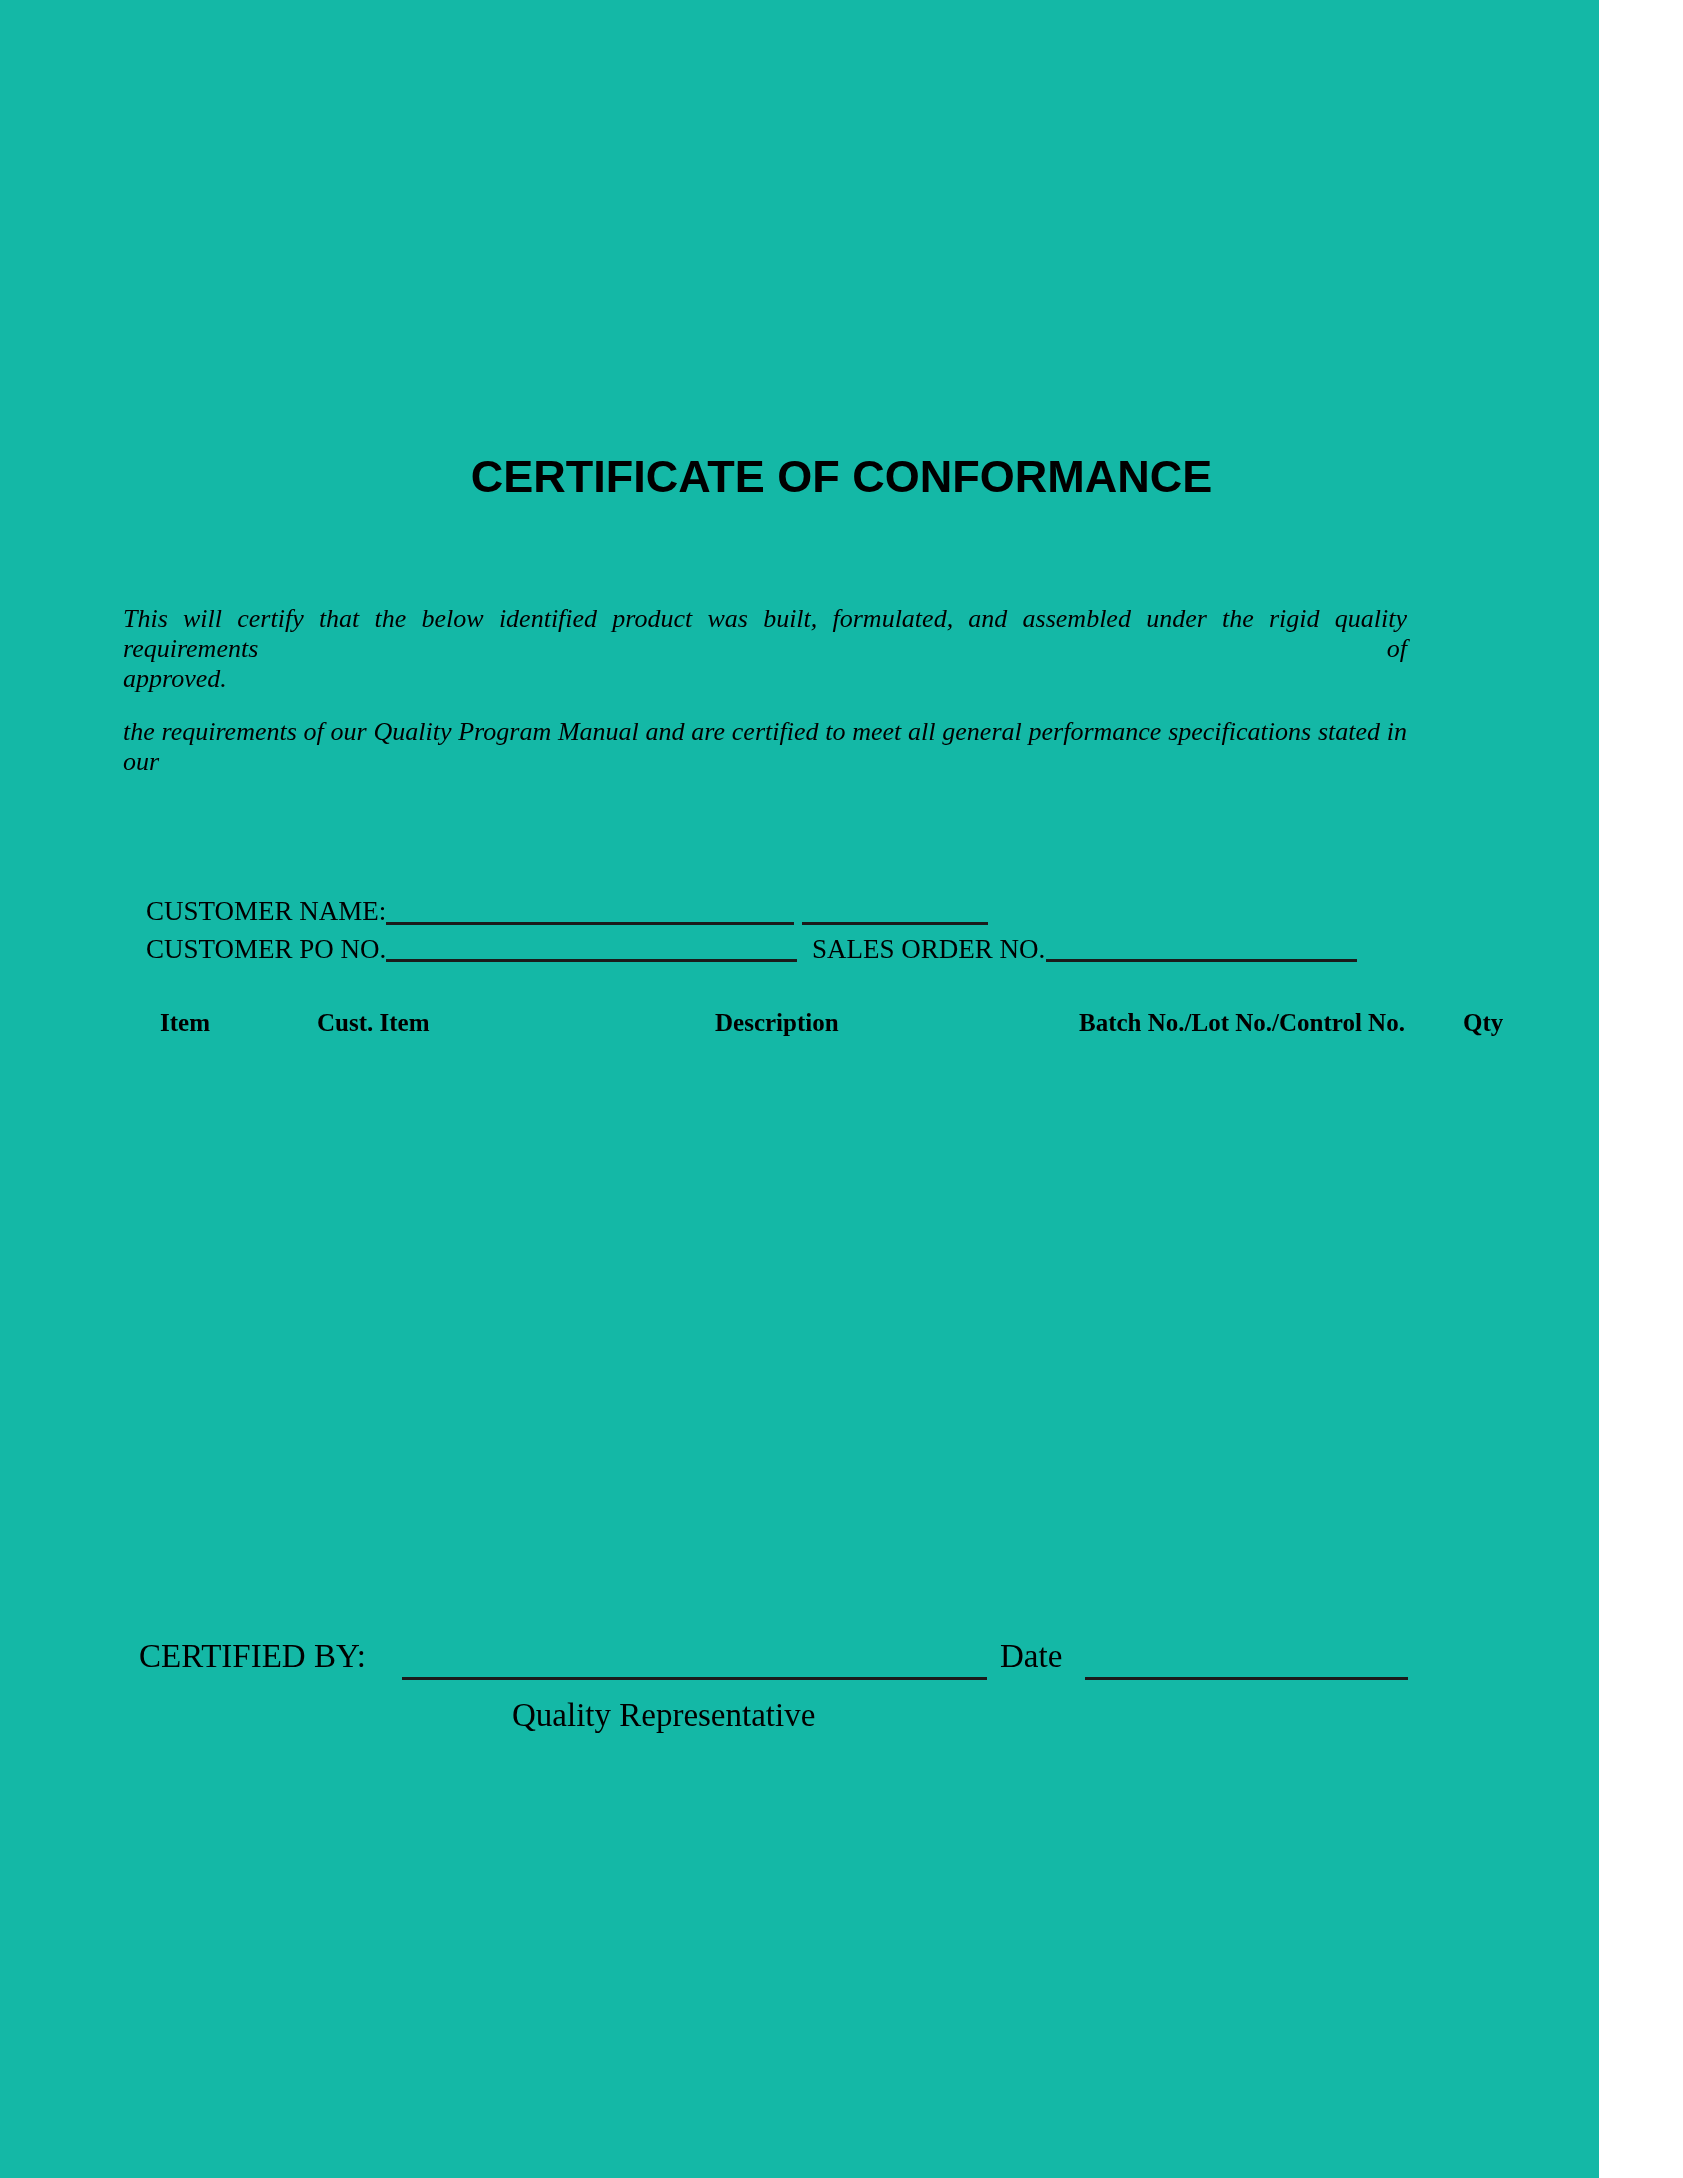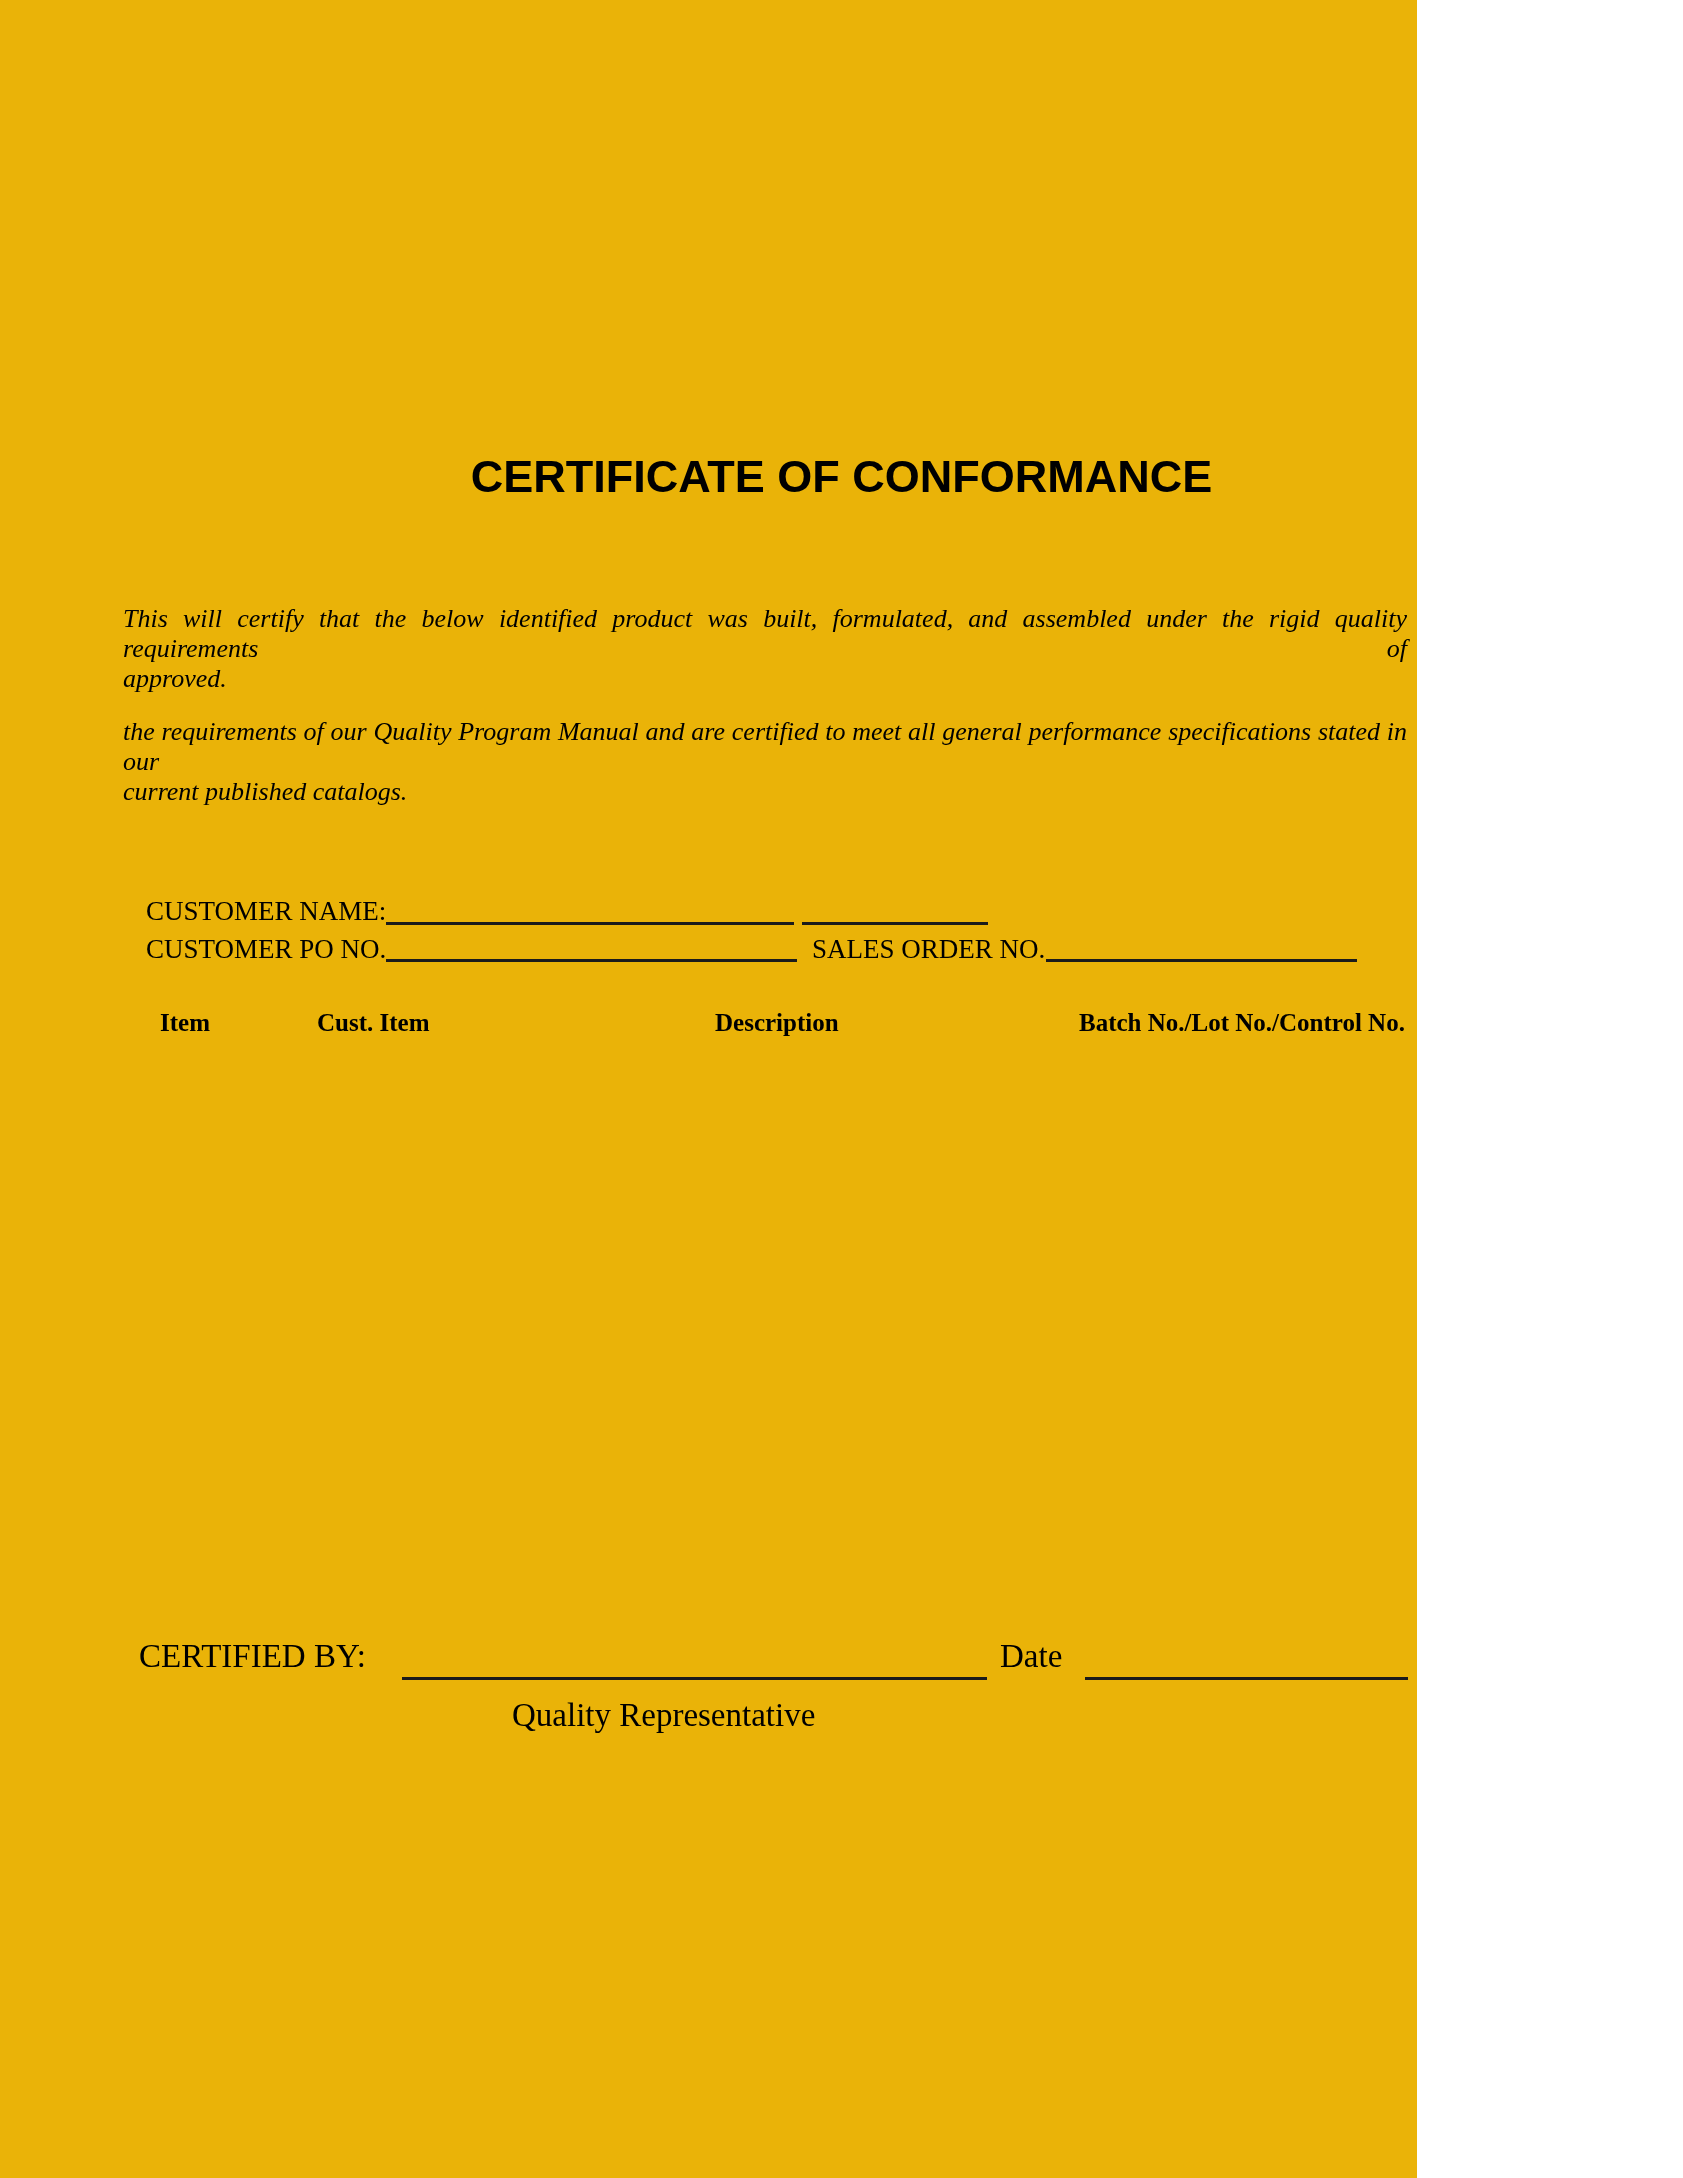--- a/index.html
+++ b/index.html
@@ -1,20 +1,20 @@
 <!DOCTYPE html>
 <html><head>
 <meta charset="utf-8">
 <style>
   html, body { margin: 0; padding: 0; background: #ffffff; }
   .page {
     position: relative;
-    width: 1417px;
+    width: 1599px;
     height: 2178px;
-    background: #eab308;
+    background: #14b8a6;
     color: #000000;
     font-family: "Liberation Serif", "DejaVu Serif", serif;
     overflow: hidden;
   }
   .doc-title {
     position: absolute;
     top: 454px;
     left: 0;
     width: 1683px;
     text-align: center;
@@ -84,21 +84,20 @@
 
   <h1 class="doc-title">CERTIFICATE OF CONFORMANCE</h1>
 
   <div class="para" style="top:604px">
     <div class="jline">This will certify that the below identified product was built, formulated, and assembled under the rigid quality requirements of</div>
     <div class="jline last">approved.</div>
   </div>
 
   <div class="para" style="top:717px">
     <div class="jline">the requirements of our Quality Program Manual and are certified to meet all general performance specifications stated in our</div>
-    <div class="jline last">current published catalogs.</div>
   </div>
 
   <span class="label" style="left:146px; top:898px">CUSTOMER NAME:</span>
   <div class="uline" style="left:386px; top:922px; width:408px"></div>
   <div class="uline" style="left:802px; top:922px; width:186px"></div>
 
   <span class="label" style="left:146px; top:936px">CUSTOMER PO NO.</span>
   <div class="uline" style="left:386px; top:959px; width:411px"></div>
   <span class="label" style="left:812px; top:936px">SALES ORDER NO.</span>
   <div class="uline" style="left:1046px; top:959px; width:311px"></div>

